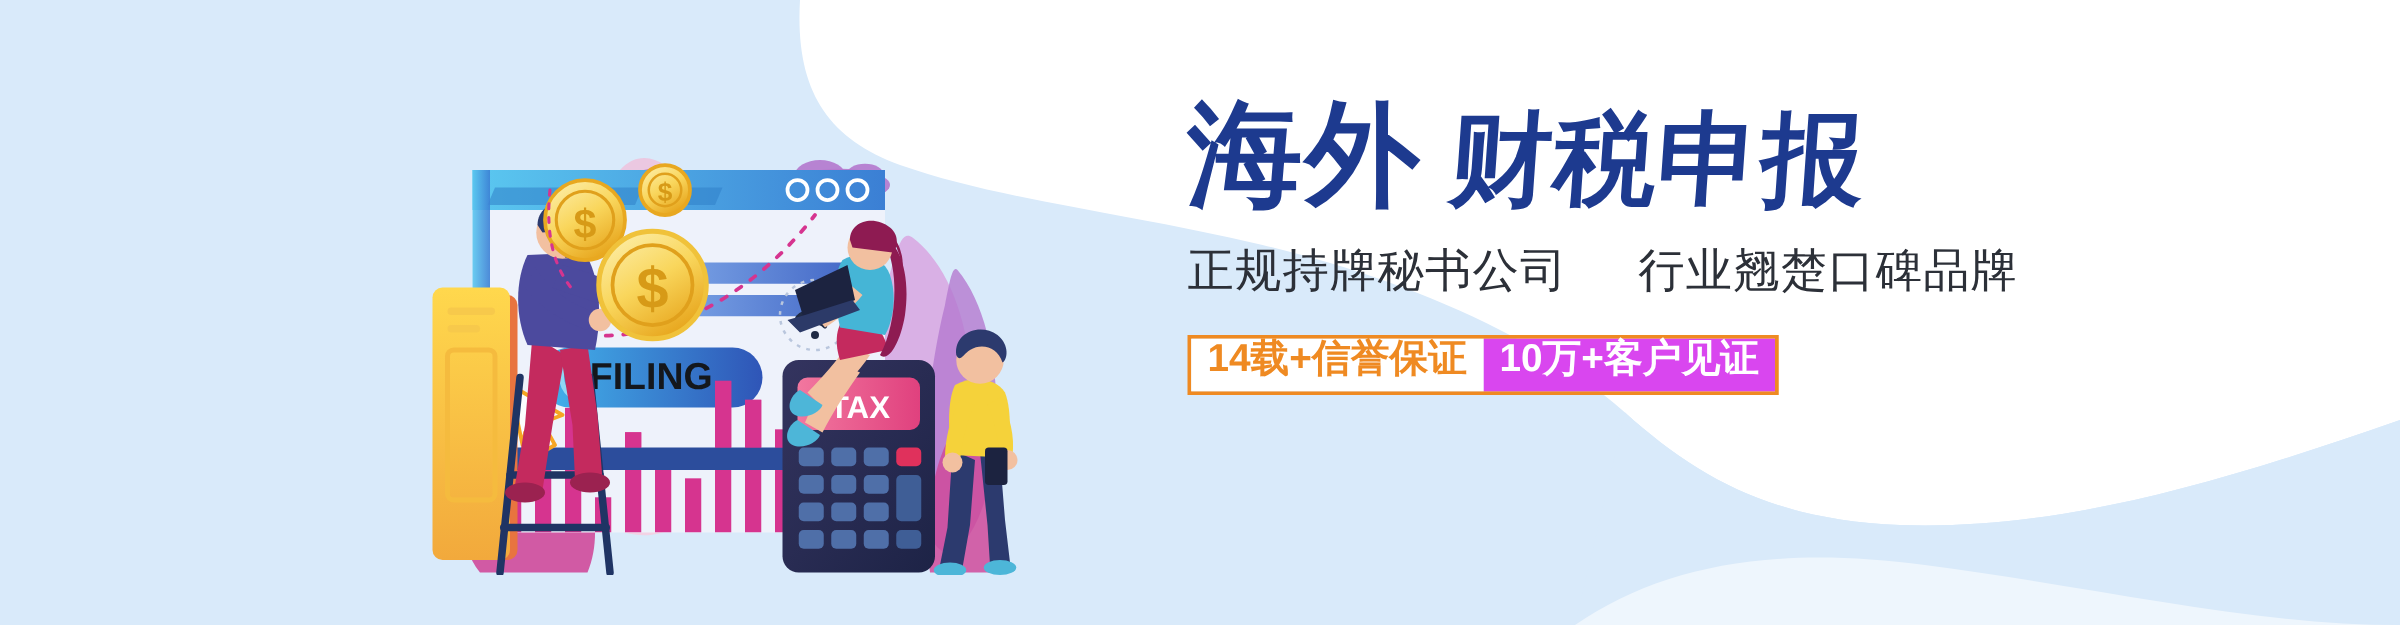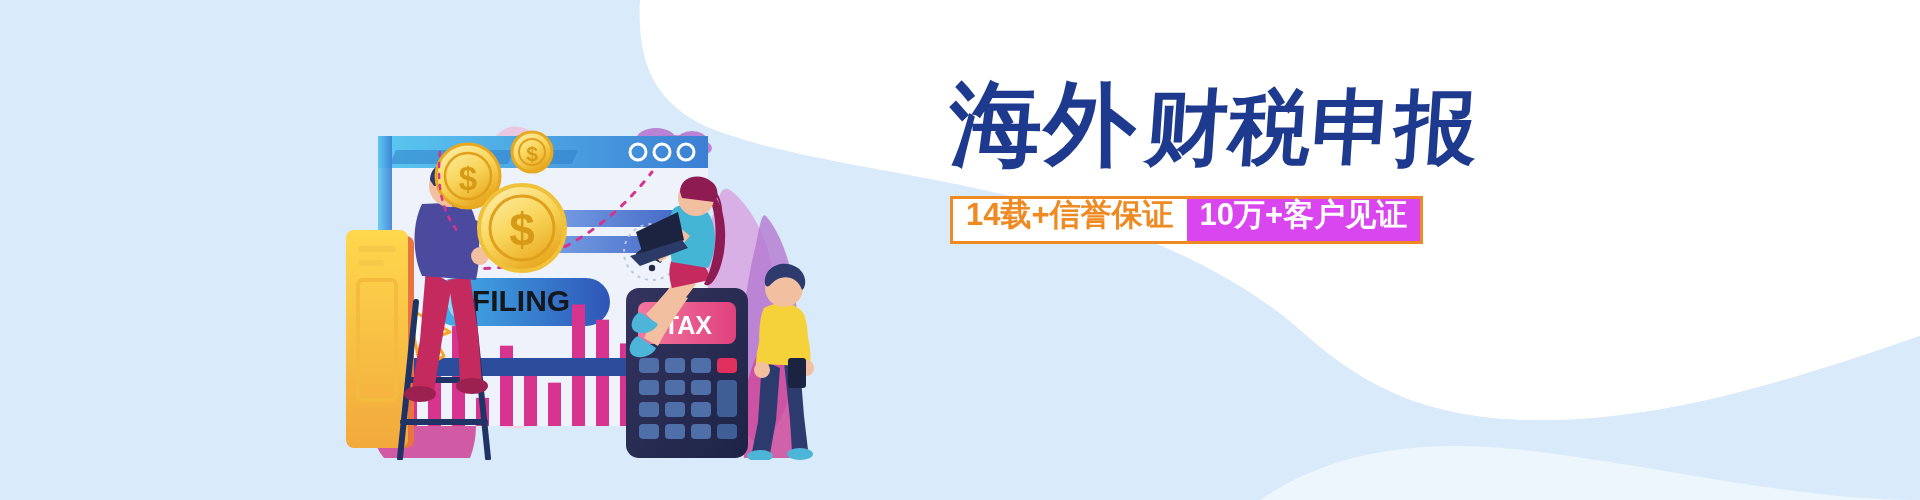--- a/index.html
+++ b/index.html
@@ -26,20 +26,21 @@
   #copy {
     position:absolute;
     left:950px; top:78px;
     width:830px;
   }
   .headline {
     display:flex;
     align-items:flex-end;
     line-height:1;
     white-space:nowrap;
+    gap:14px;
   }
   .headline .big {
     font-size:92px;
     font-weight:bold;
     color:#1d3a8f;
     letter-spacing:2px;
     font-family:"Liberation Sans", sans-serif;
   }
   .headline .script {
     font-size:82px;
@@ -376,20 +377,25 @@
     </svg>
   </div>
 
   <div id="copy">
 
     <div class="headline">
       <span class="big">海外</span>
       <span class="script">财税申报</span>
     </div>
 
+    <div class="subhead">
+      <span>正规持牌秘书公司</span>
+      <span class="gap"></span>
+      <span>行业翘楚口碑品牌</span>
+    </div>
 
     <div class="badges">
       <span class="badge badge-outline">14载+信誉保证</span>
       <span class="badge badge-solid">10万+客户见证</span>
     </div>
 
   </div>
 </div>
 
 </body></html>

